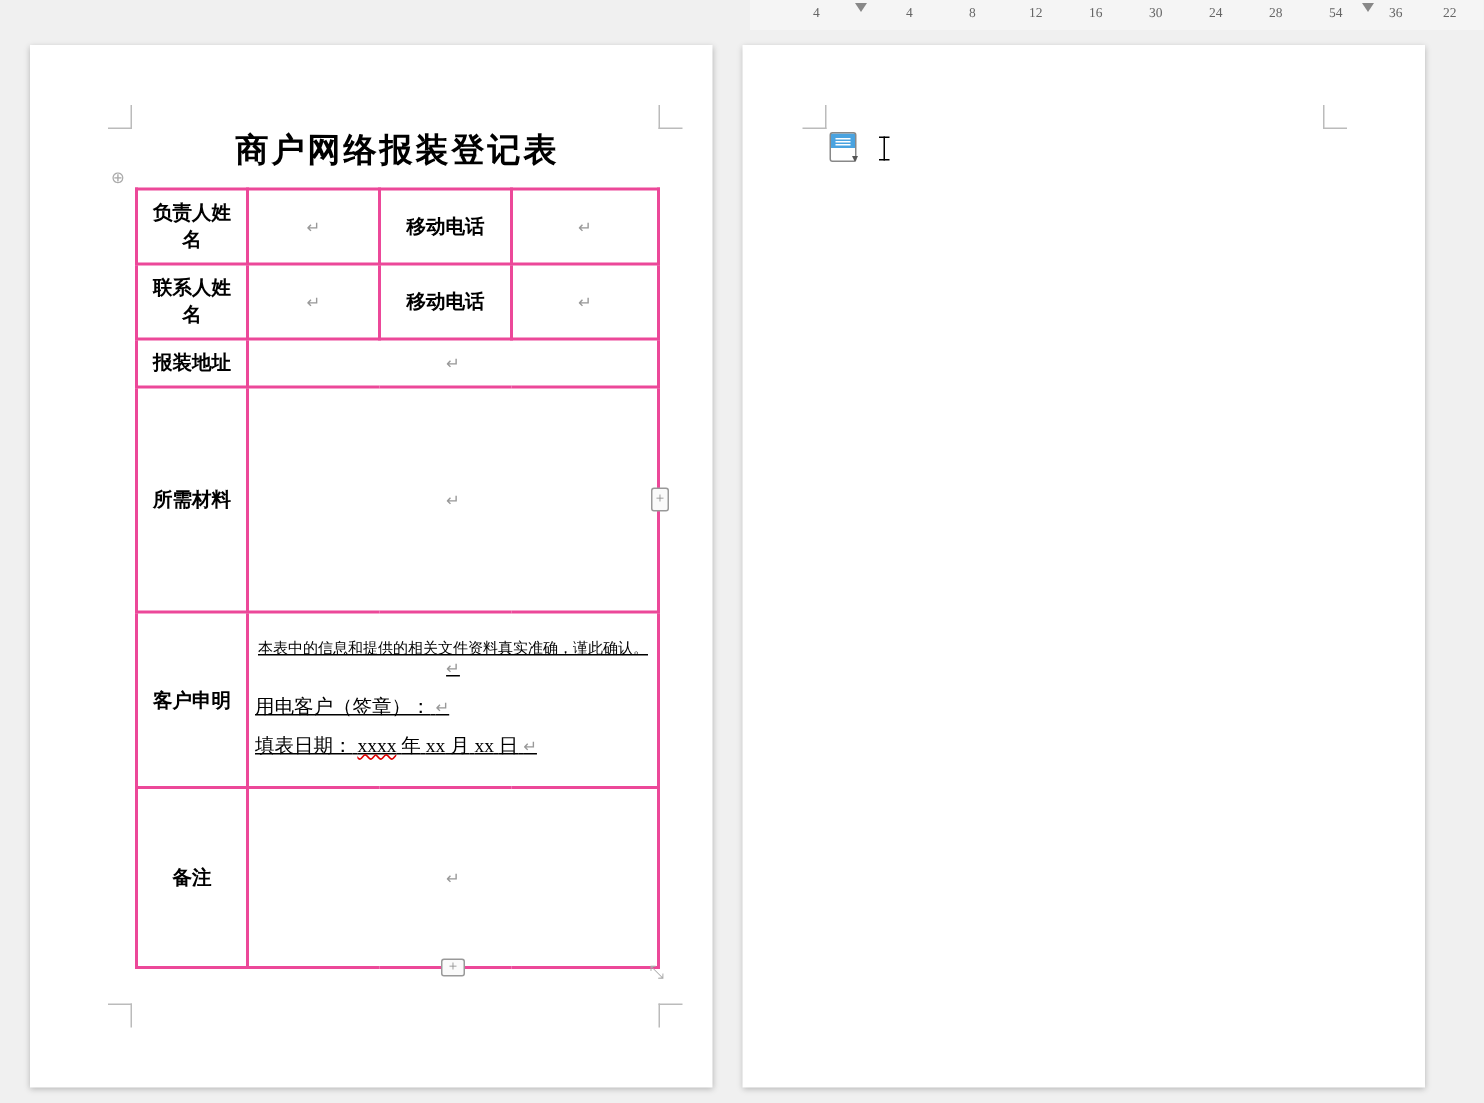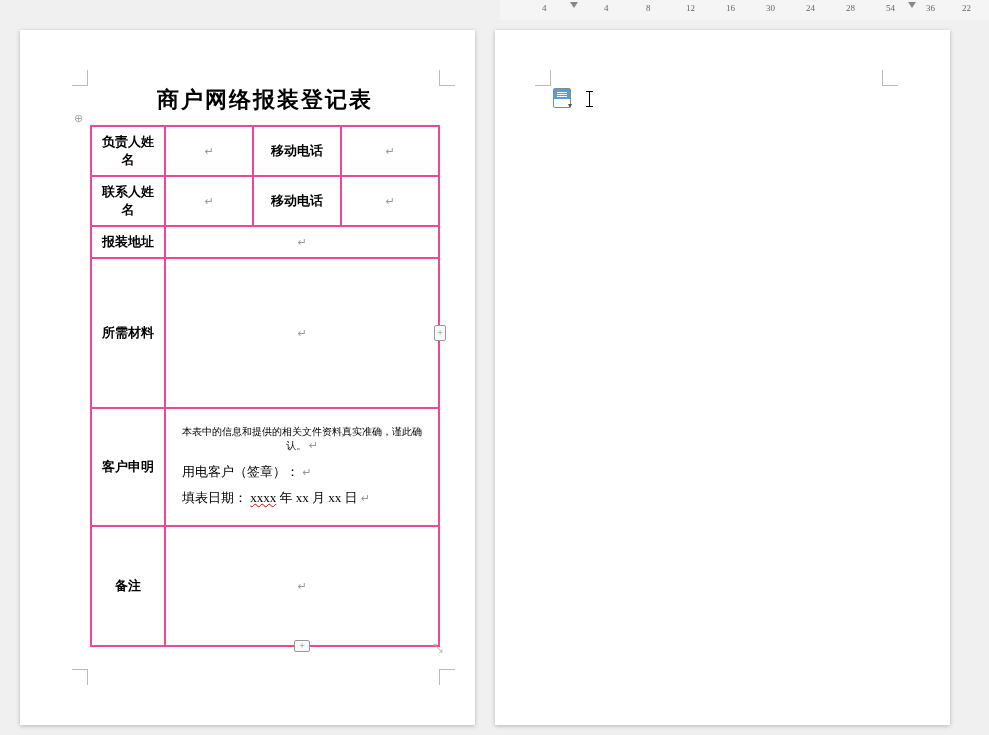--- a/index.html
+++ b/index.html
@@ -114,23 +114,24 @@
     }
     .form-table .lbl { font-weight: bold; width: 74px; }
     .form-table .val { width: 88px; }
     .form-table .lbl2 { font-weight: bold; width: 88px; }
     .form-table .val2 { width: auto; }
     .row-tall td { height: 150px; }
     .row-med td { height: 100px; }
     .row-med2 td { height: 120px; }
     .decl-cell {
       text-align: left !important;
-      padding: 10px 16px !important;
+      padding: 10px 4px !important;
       vertical-align: top !important;
       font-size: 12px;
+      text-decoration: underline;
     }
     .decl-note {
       font-size: 10px;
       text-align: center;
       margin-bottom: 10px;
       margin-top: 6px;
     }
     .decl-line { margin-bottom: 8px; }
     .para-mark {
       color: #999;

